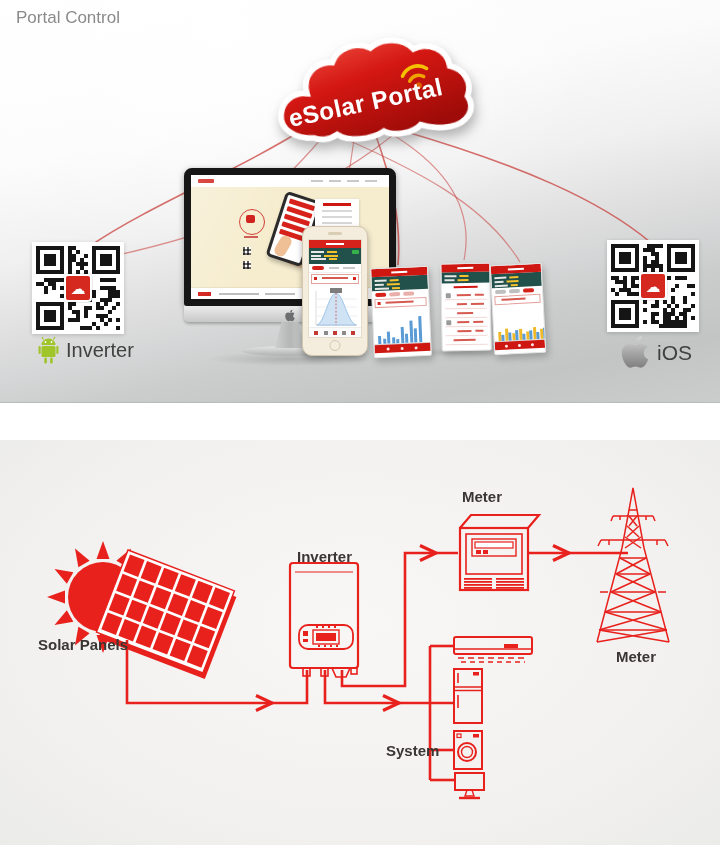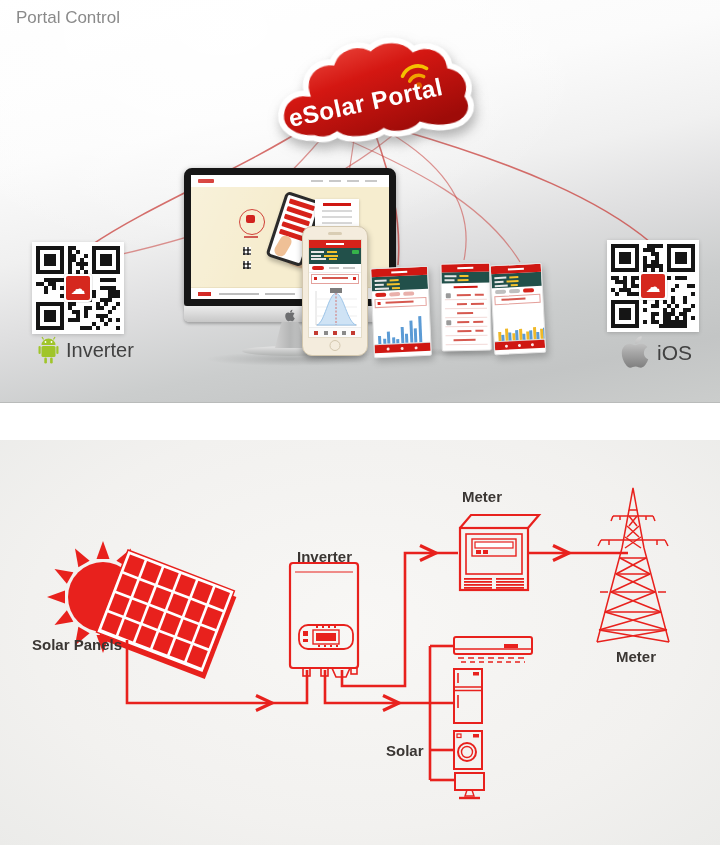--- a/index.html
+++ b/index.html
@@ -1530,19 +1530,19 @@
         <circle cx="467" cy="312" r="9"></circle>
         <circle cx="467" cy="312" r="5.5" stroke-width="1.4"></circle>
       </g>
       <g class="outline" stroke-width="2">
         <rect x="455" y="333" width="29" height="17"></rect>
         <path d="M467,350 L472,350 L474,356 L465,356 Z" stroke-width="1.4"></path>
         <path d="M459,358 L480,358" stroke-width="2.4"></path>
       </g>
     </svg>
 
-    <div class="dlabel" style="left:32px;top:196px">Solar Panels</div>
+    <div class="dlabel" style="left:38px;top:196px">Solar Panels</div>
     <div class="dlabel" style="left:297px;top:108px">Inverter</div>
     <div class="dlabel" style="left:462px;top:48px">Meter</div>
     <div class="dlabel" style="left:616px;top:208px">Meter</div>
-    <div class="dlabel" style="left:386px;top:302px">Solar</div>
+    <div class="dlabel" style="left:386px;top:302px">System</div>
   </section>
 </div>
 
 </body></html>

